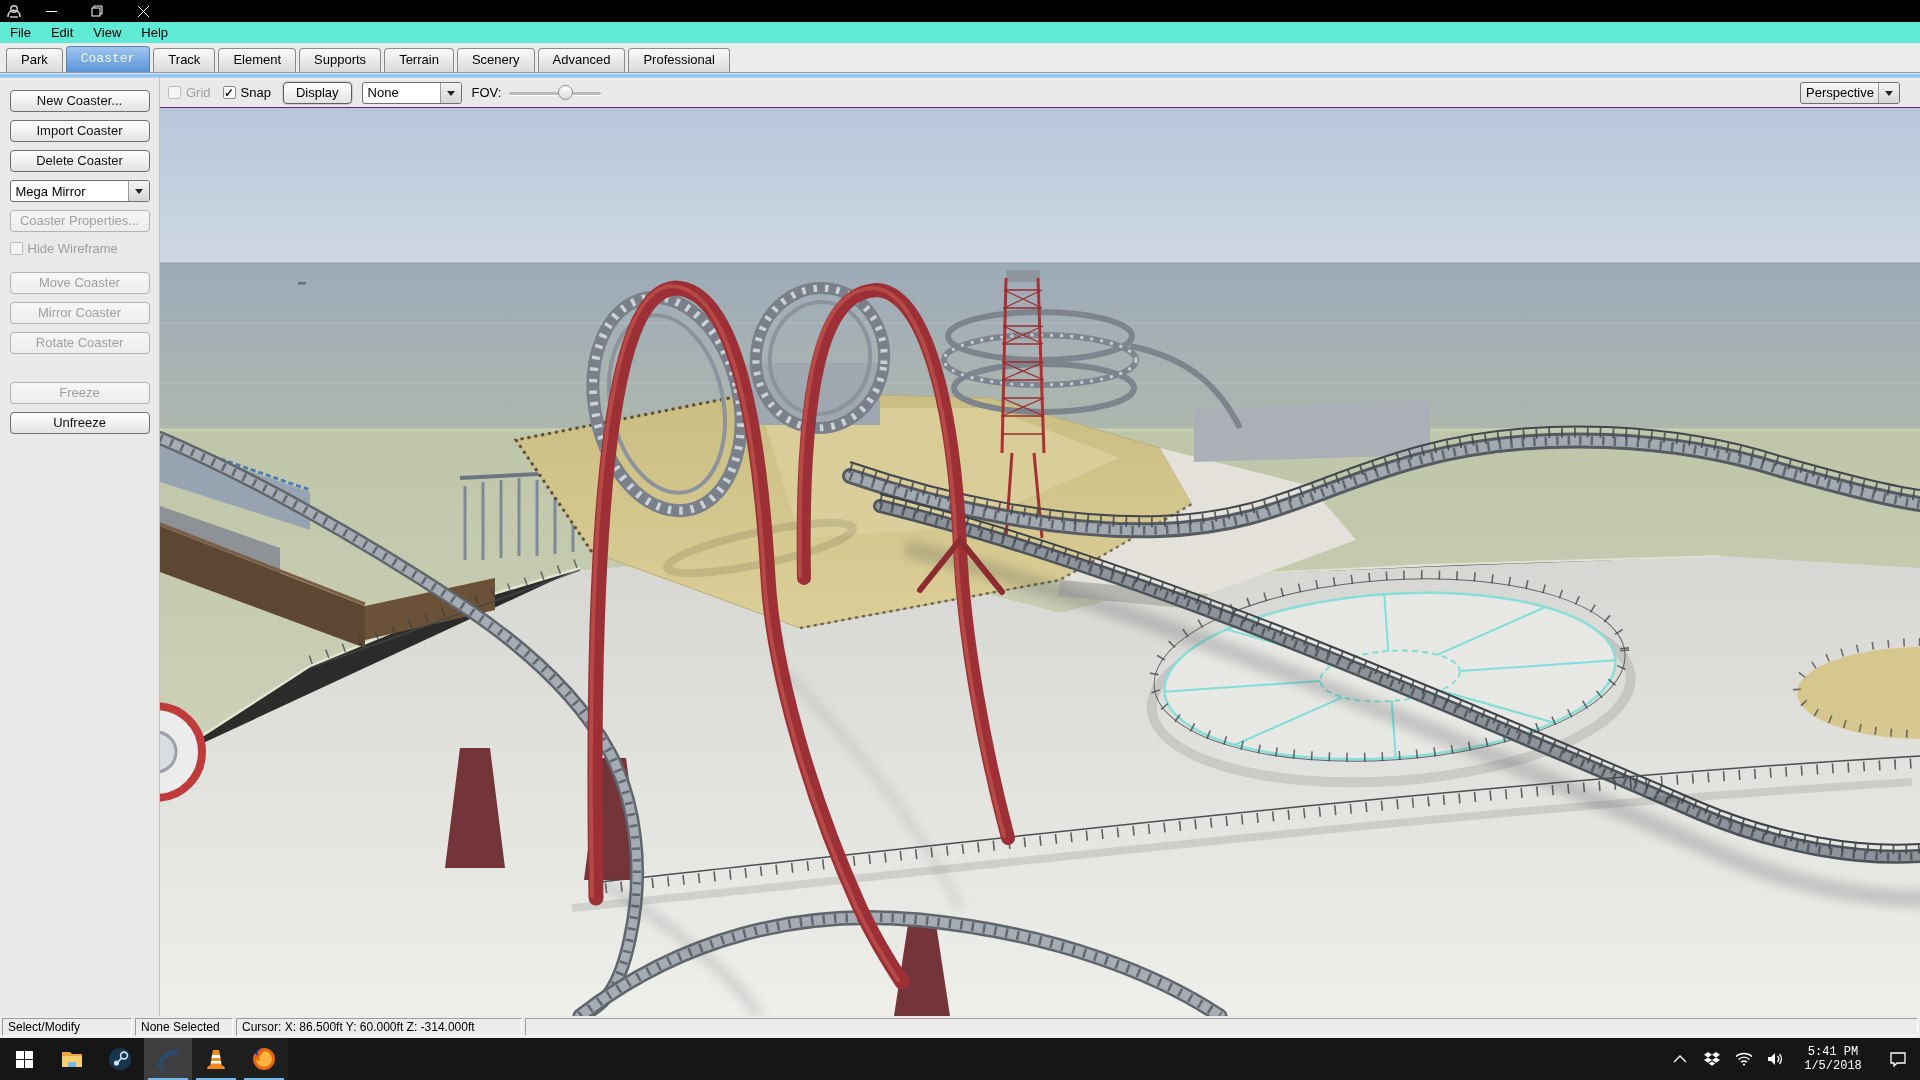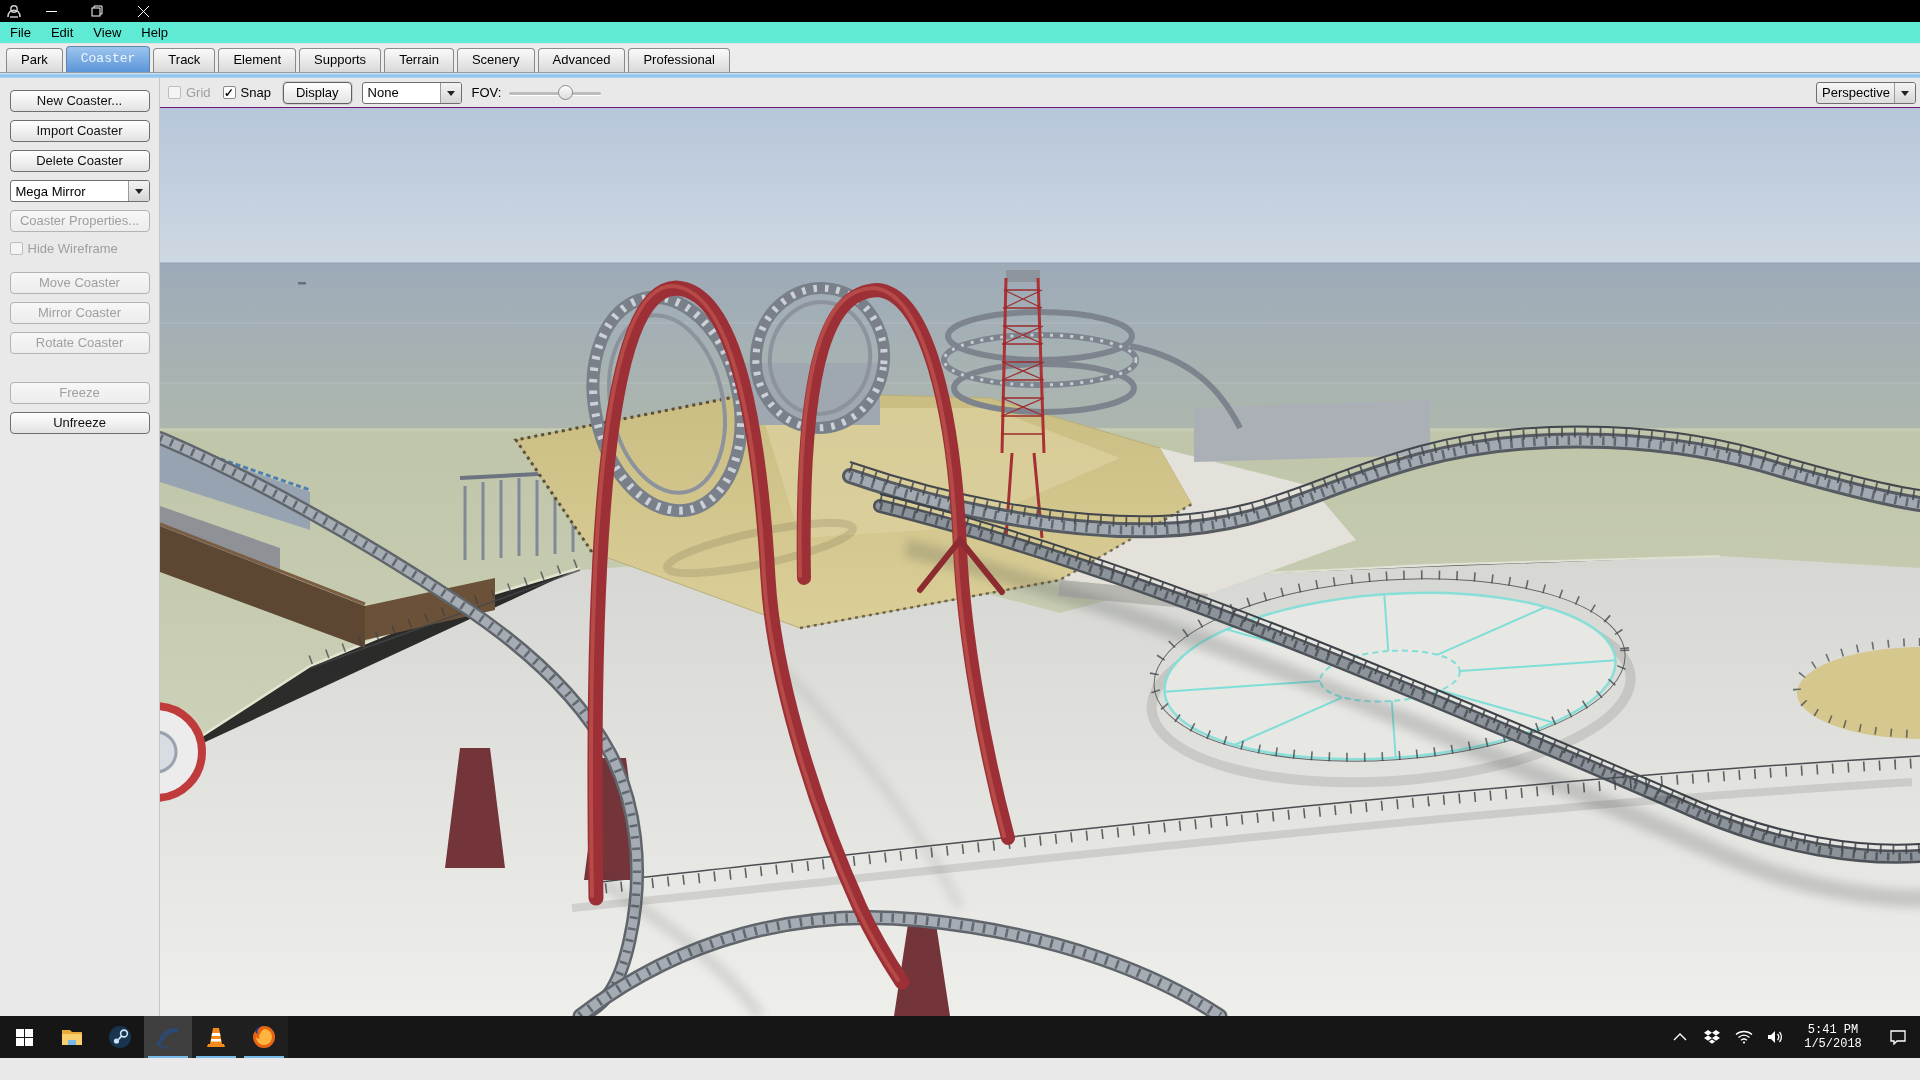--- a/index.html
+++ b/index.html
@@ -35,21 +35,21 @@
   .lbl-disabled{color:#9f9f9f;}
   
   .rightcol{flex:1;display:flex;flex-direction:column;}
   .toolbar{height:30px;background:#e9e9e9;border-bottom:1px solid #701a75;box-sizing:border-box;display:flex;align-items:center;font-size:13px;color:#000;padding-left:8px;}
   .toolbar .combo{margin:0 10px 0 0;width:100px;}
   .tbtn{height:22px;padding:0 12px;border:1px solid #5f5f5f;border-radius:4px;background:linear-gradient(#ffffff,#e2e2e2);font-size:13px;line-height:20px;box-sizing:border-box;margin-right:10px;box-shadow:0 0 0 1px #cfcfcf;}
   .slider{position:relative;width:92px;height:16px;margin-right:10px;}
   .slider .groove{position:absolute;left:0;right:0;top:7px;height:3px;background:#bcbcbc;border-radius:2px;box-shadow:0 1px 0 #fff;}
   .slider .thumb{position:absolute;top:0;left:calc(62% - 8px);width:15px;height:15px;border-radius:50%;background:linear-gradient(#fdfdfd,#dcdcdc);border:1px solid #8a8a8a;box-sizing:border-box;}
   .spacer{flex:1;}
-  .toolbar .combo.gray{background:linear-gradient(#f6f6f6,#dedede);margin-right:4px;}
+  .toolbar .combo.gray{background:linear-gradient(#f6f6f6,#dedede);margin-right:20px;}
   
   .viewport{width:1760px;height:908px;position:relative;overflow:hidden;background:#c3d1e2;}
   .viewport svg{display:block;}
   
   .statusbar{height:22px;background:#ececec;display:flex;align-items:center;gap:3px;padding:0 2px;box-sizing:border-box;font-size:12px;color:#000;}
   .scell{height:18px;line-height:17px;padding:0 5px;border:1px solid;border-color:#9b9b9b #fff #fff #9b9b9b;background:#ececec;box-sizing:border-box;white-space:nowrap;overflow:hidden;}
   .scell.c1{width:130px;} .scell.c2{width:98px;} .scell.c3{width:286px;} .scell.c4{flex:1;}
   
   .taskbar{height:42px;background:#161616;display:flex;align-items:stretch;color:#fff;}
   .tb-cell{width:48px;display:flex;align-items:center;justify-content:center;position:relative;}
@@ -345,20 +345,26 @@
 
           <g>
             <circle cx="-4" cy="644" r="46" fill="#ececec" stroke="#c03c3c" stroke-width="8"></circle>
             <circle cx="-4" cy="644" r="20" fill="#d9dde2" stroke="#9aa2ad" stroke-width="3"></circle>
           </g>
         </svg>
       </div>
     </div>
   </div>
 
+  <div class="statusbar">
+    <span class="scell c1">Select/Modify</span>
+    <span class="scell c2">None Selected</span>
+    <span class="scell c3">Cursor: X: 86.500ft Y: 60.000ft Z: -314.000ft</span>
+    <span class="scell c4"></span>
+  </div>
 
   <div class="taskbar">
     <div class="tb-cell">
       <svg width="17" height="17" viewBox="0 0 17 17">
         <rect x="0" y="0" width="8" height="8" fill="#fff"></rect>
           <rect x="9" y="0" width="8" height="8" fill="#fff"></rect>
         <rect x="0" y="9" width="8" height="8" fill="#fff"></rect>
           <rect x="9" y="9" width="8" height="8" fill="#fff"></rect>
       </svg>
     </div>

